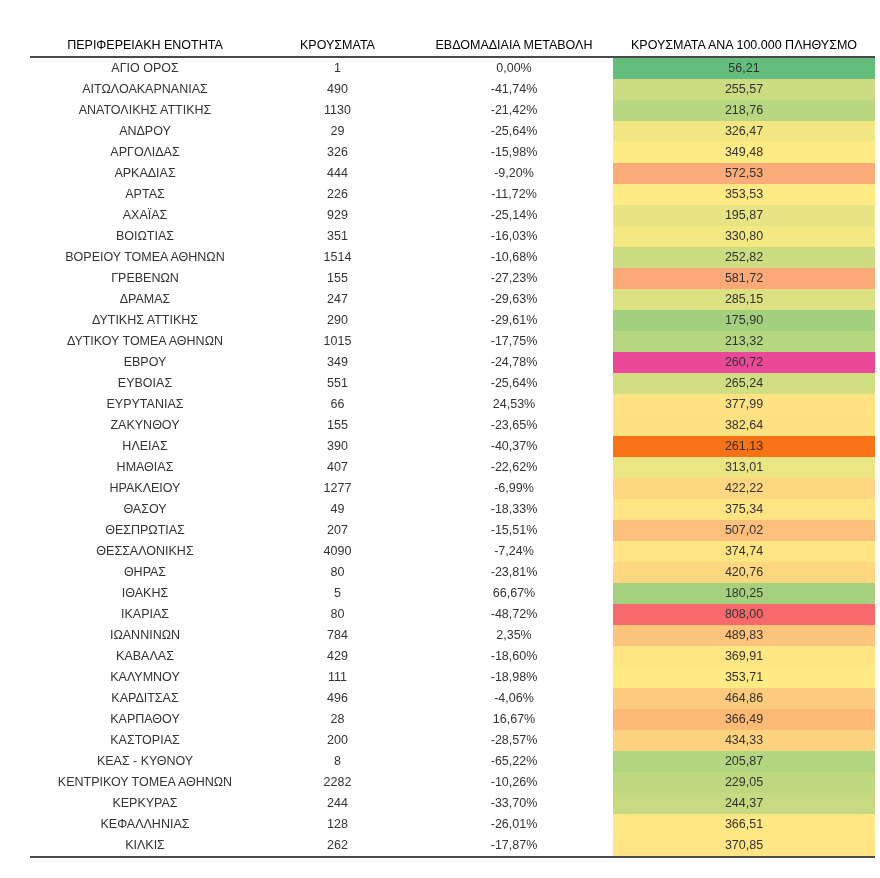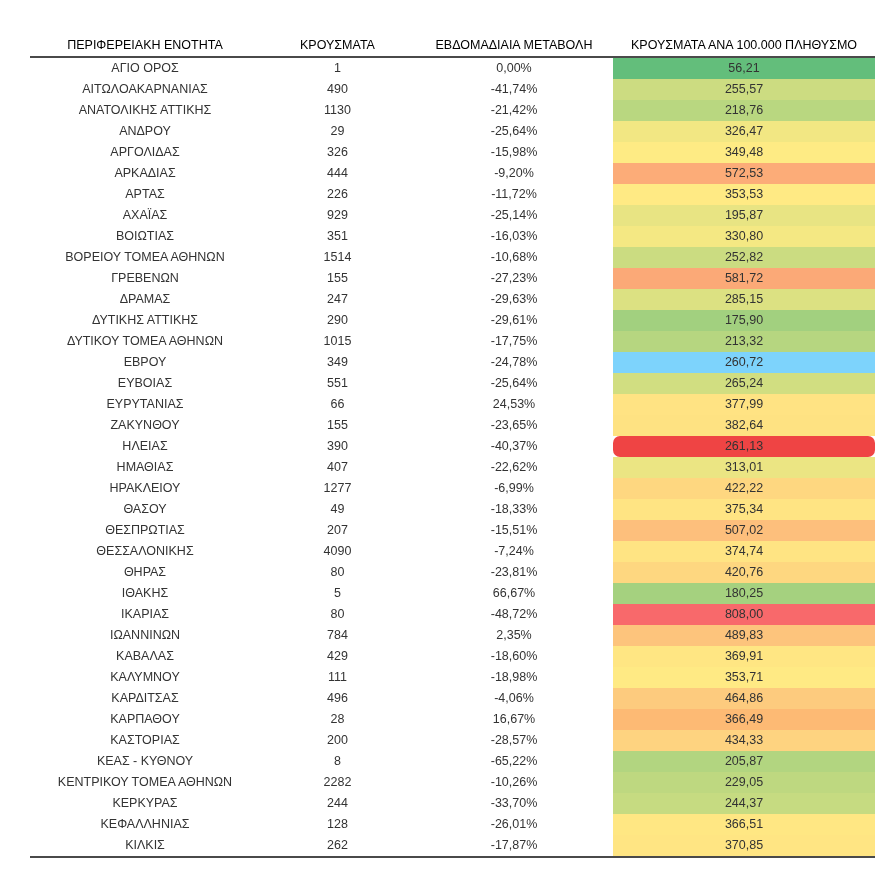--- a/index.html
+++ b/index.html
@@ -155,21 +155,21 @@
         <tr>
     <td>ΔΥΤΙΚΟΥ ΤΟΜΕΑ ΑΘΗΝΩΝ</td>
     <td>1015</td>
     <td>-17,75%</td>
     <td style="background-color: rgb(182, 214, 128);">213,32</td>
   </tr>
         <tr>
     <td>ΕΒΡΟΥ</td>
     <td>349</td>
     <td>-24,78%</td>
-    <td style="background-color: #7dd3fc;">260,72</td>
+    <td style="background-color: #ec4899;">260,72</td>
   </tr>
         <tr>
     <td>ΕΥΒΟΙΑΣ</td>
     <td>551</td>
     <td>-25,64%</td>
     <td style="background-color: rgb(209, 222, 129);">265,24</td>
   </tr>
         <tr>
     <td>ΕΥΡΥΤΑΝΙΑΣ</td>
     <td>66</td>
@@ -179,21 +179,21 @@
         <tr>
     <td>ΖΑΚΥΝΘΟΥ</td>
     <td>155</td>
     <td>-23,65%</td>
     <td style="background-color: rgb(254, 226, 130);">382,64</td>
   </tr>
         <tr>
     <td>ΗΛΕΙΑΣ</td>
     <td>390</td>
     <td>-40,37%</td>
-    <td style="background-color: #ef4444; border-radius: 7px;">261,13</td>
+    <td style="background-color: #f97316;">261,13</td>
   </tr>
         <tr>
     <td>ΗΜΑΘΙΑΣ</td>
     <td>407</td>
     <td>-22,62%</td>
     <td style="background-color: rgb(235, 229, 131);">313,01</td>
   </tr>
         <tr>
     <td>ΗΡΑΚΛΕΙΟΥ</td>
     <td>1277</td>

